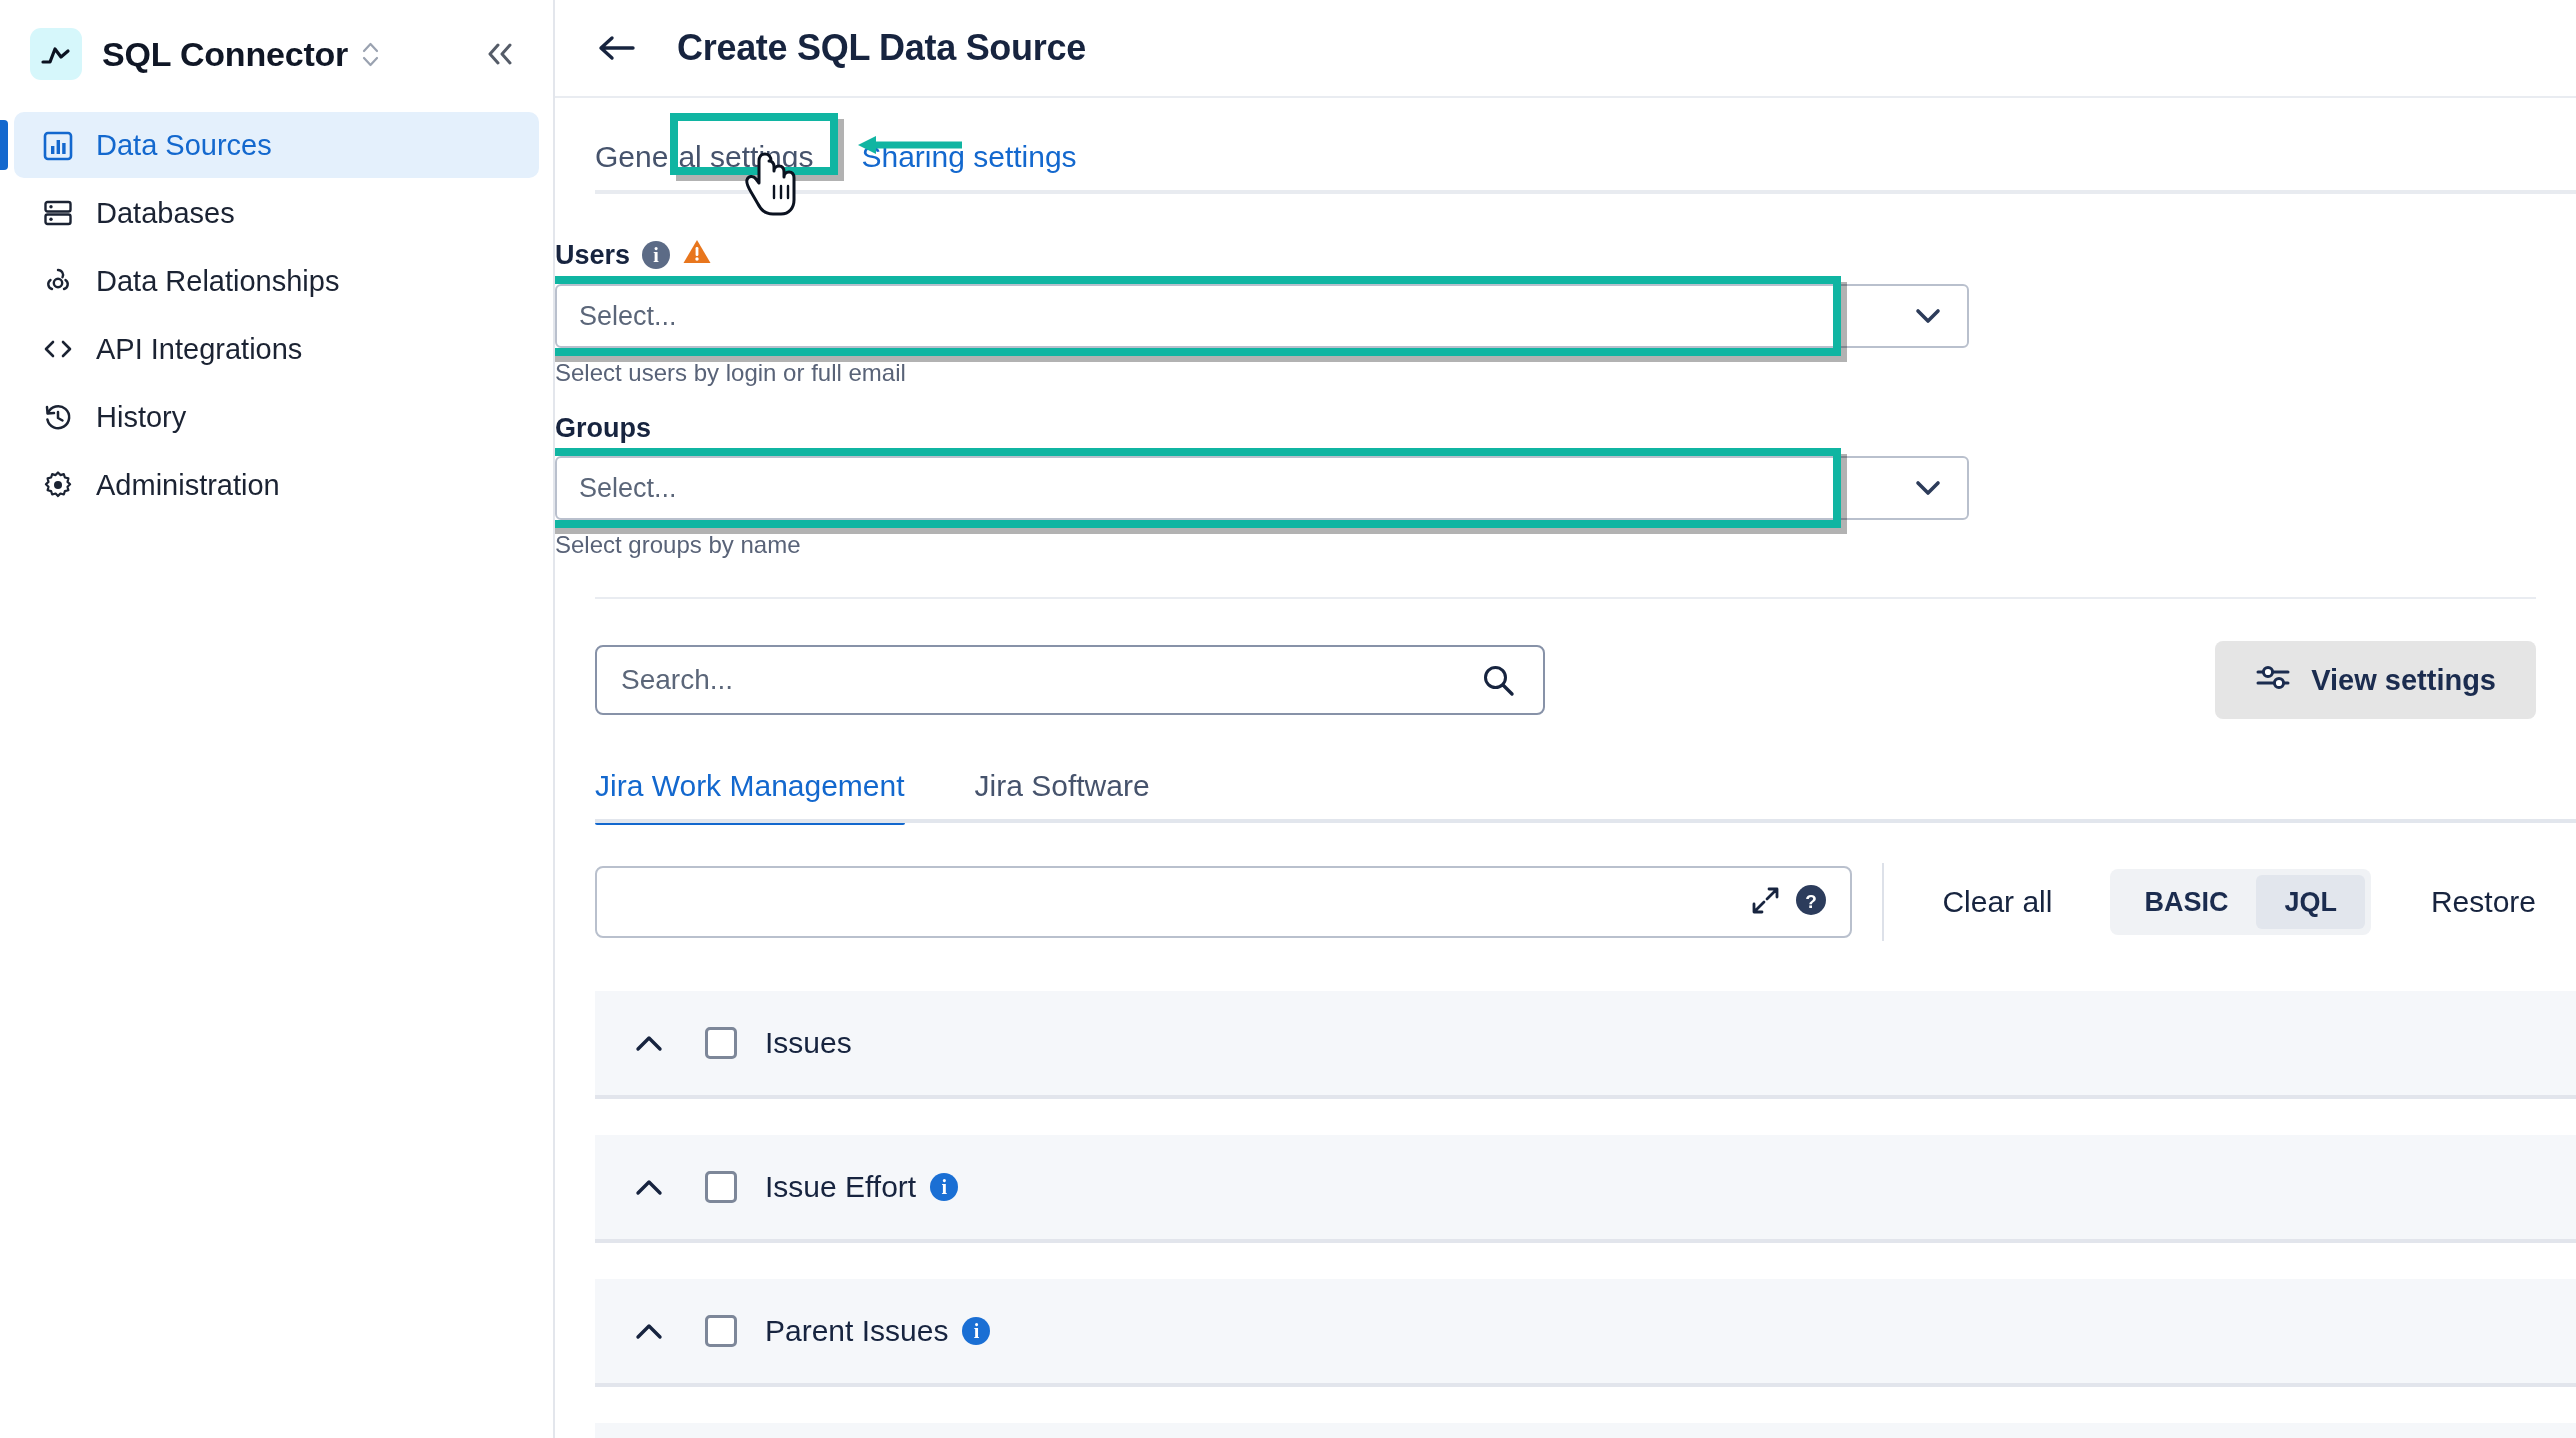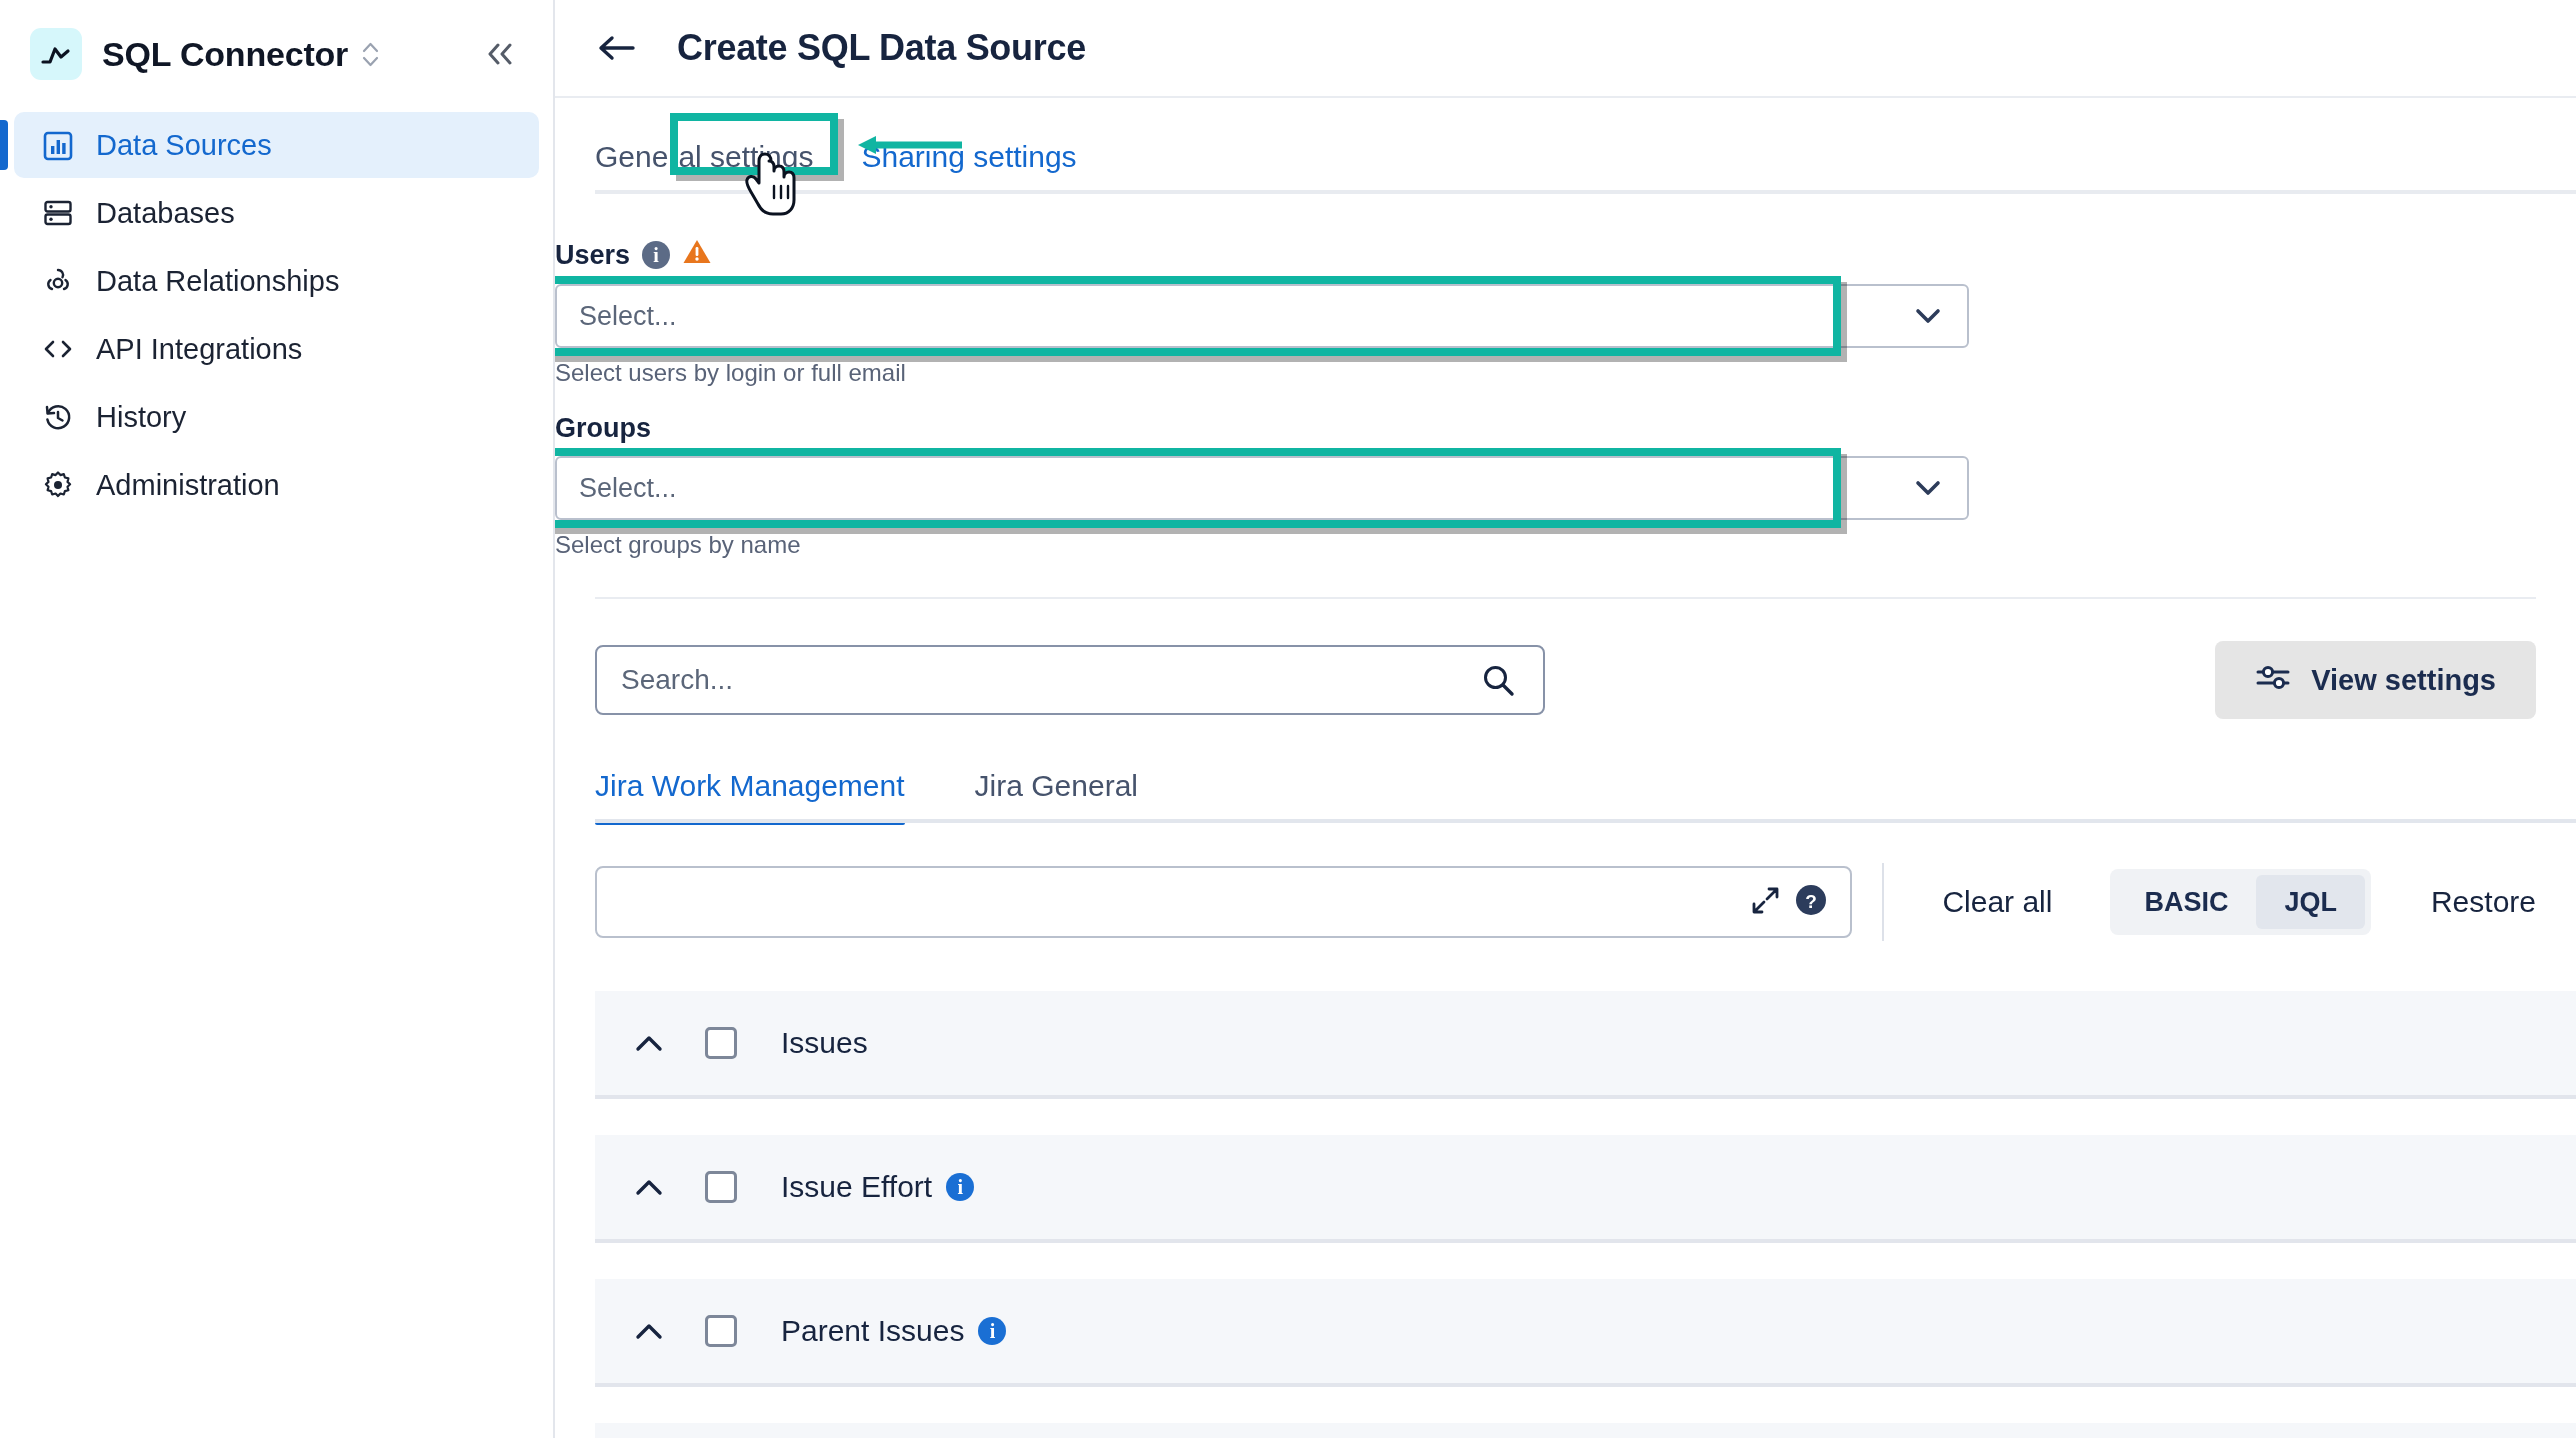--- a/index.html
+++ b/index.html
@@ -174,21 +174,21 @@
     display: flex; align-items: center;
     height: 108px; background: #f5f7fa;
     border-bottom: 4px solid #e2e5ec;
     padding-left: 30px;
   }
   .acc-chev { width: 48px; display: flex; align-items: center; justify-content: center; cursor: pointer; }
   .acc-cb {
     width: 32px; height: 32px; border: 3px solid #7d8799; border-radius: 5px;
     background: #fff; margin-left: 32px; flex: 0 0 32px; cursor: pointer;
   }
-  .acc-lab { font-size: 30px; color: #17243f; margin-left: 44px; display: flex; align-items: center; gap: 14px; white-space: nowrap; }
+  .acc-lab { font-size: 30px; color: #17243f; margin-left: 28px; display: flex; align-items: center; gap: 14px; white-space: nowrap; }
   .acc-gap { height: 36px; background: #fff; }
 
   .info-blue, .info-grey {
     width: 28px; height: 28px; border-radius: 50%;
     display: inline-flex; align-items: center; justify-content: center;
     font-size: 20px; font-weight: bold; color: #fff;
     font-family: "Liberation Serif", serif; line-height: 1;
   }
   .info-blue { background: #1a6fd4; }
   .info-grey { background: #5c6b86; }
@@ -391,21 +391,21 @@
               <circle cx="24" cy="21" r="4.6" fill="#fff" stroke="#1b2c4f" stroke-width="3"></circle>
             </svg>
           </span>
           <span>View settings</span>
         </div>
       </div>
 
       <div class="jira-tabs">
         <div class="jira-tabs-inner">
           <div class="jtab active">Jira Work Management</div>
-          <div class="jtab">Jira General</div>
+          <div class="jtab">Jira Software</div>
         </div>
         <div class="jira-tabs-underline"></div>
       </div>
 
       <div class="jql-row">
         <div class="jql-box">
           <div class="jql-icons">
             <span>
               <svg width="30" height="30" viewBox="0 0 30 30">
                 <path d="M27 4 L17 14 M27 4 L19 4 M27 4 L27 12" fill="none" stroke="#17243f" stroke-width="2.8" stroke-linecap="round" stroke-linejoin="round"></path>

